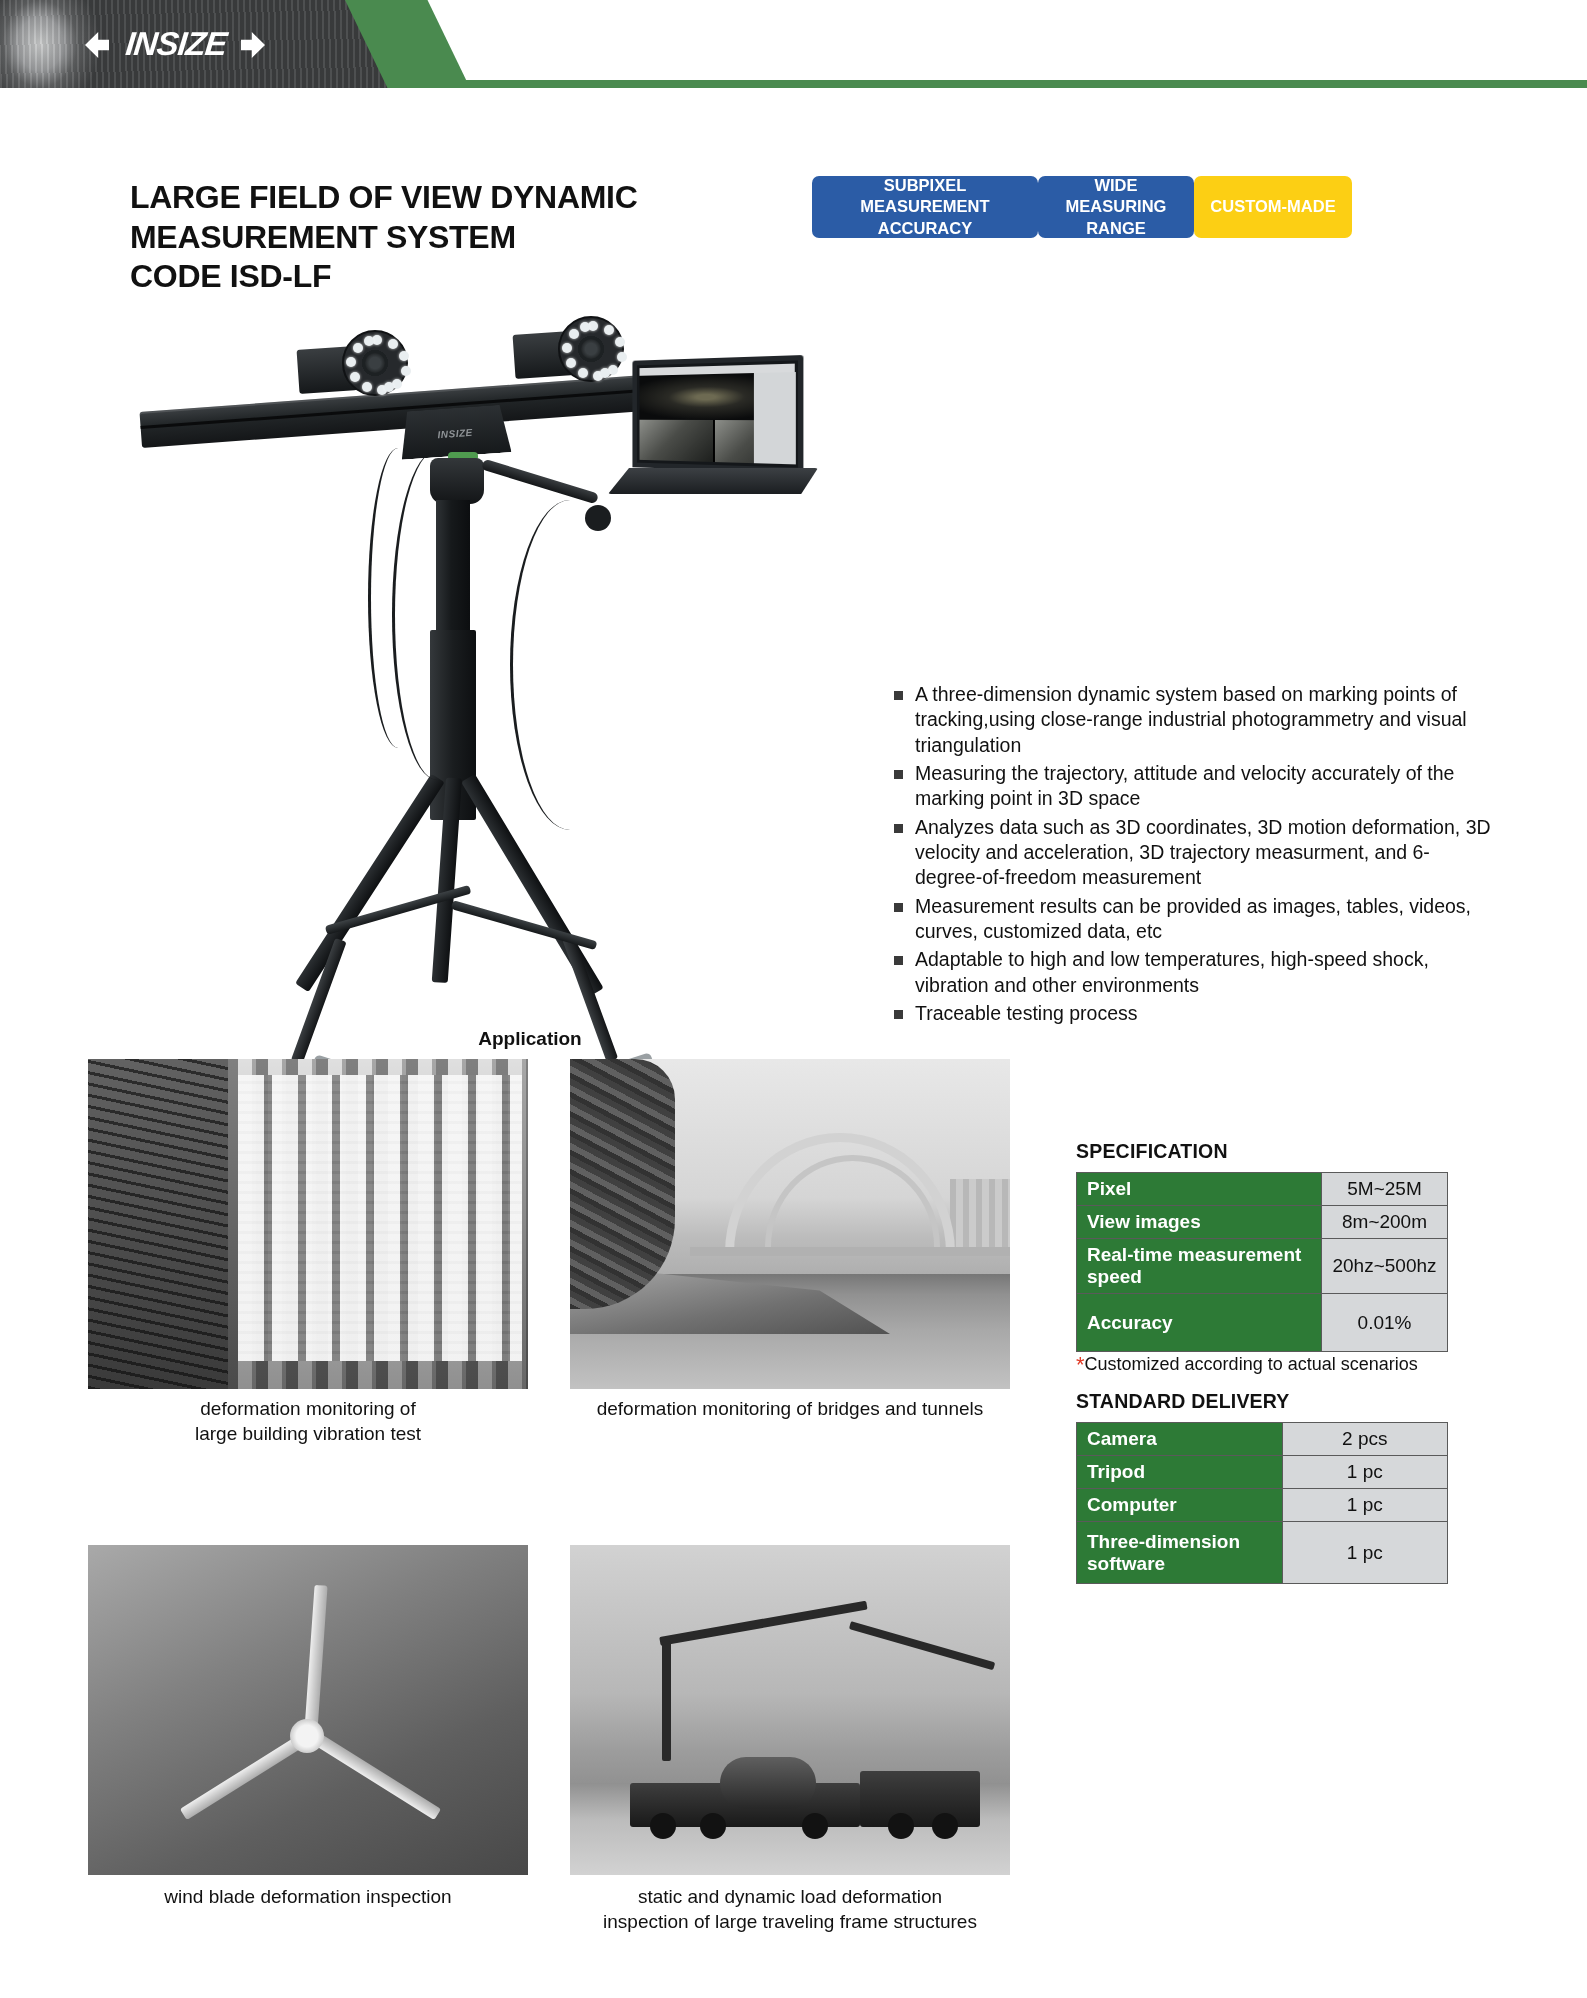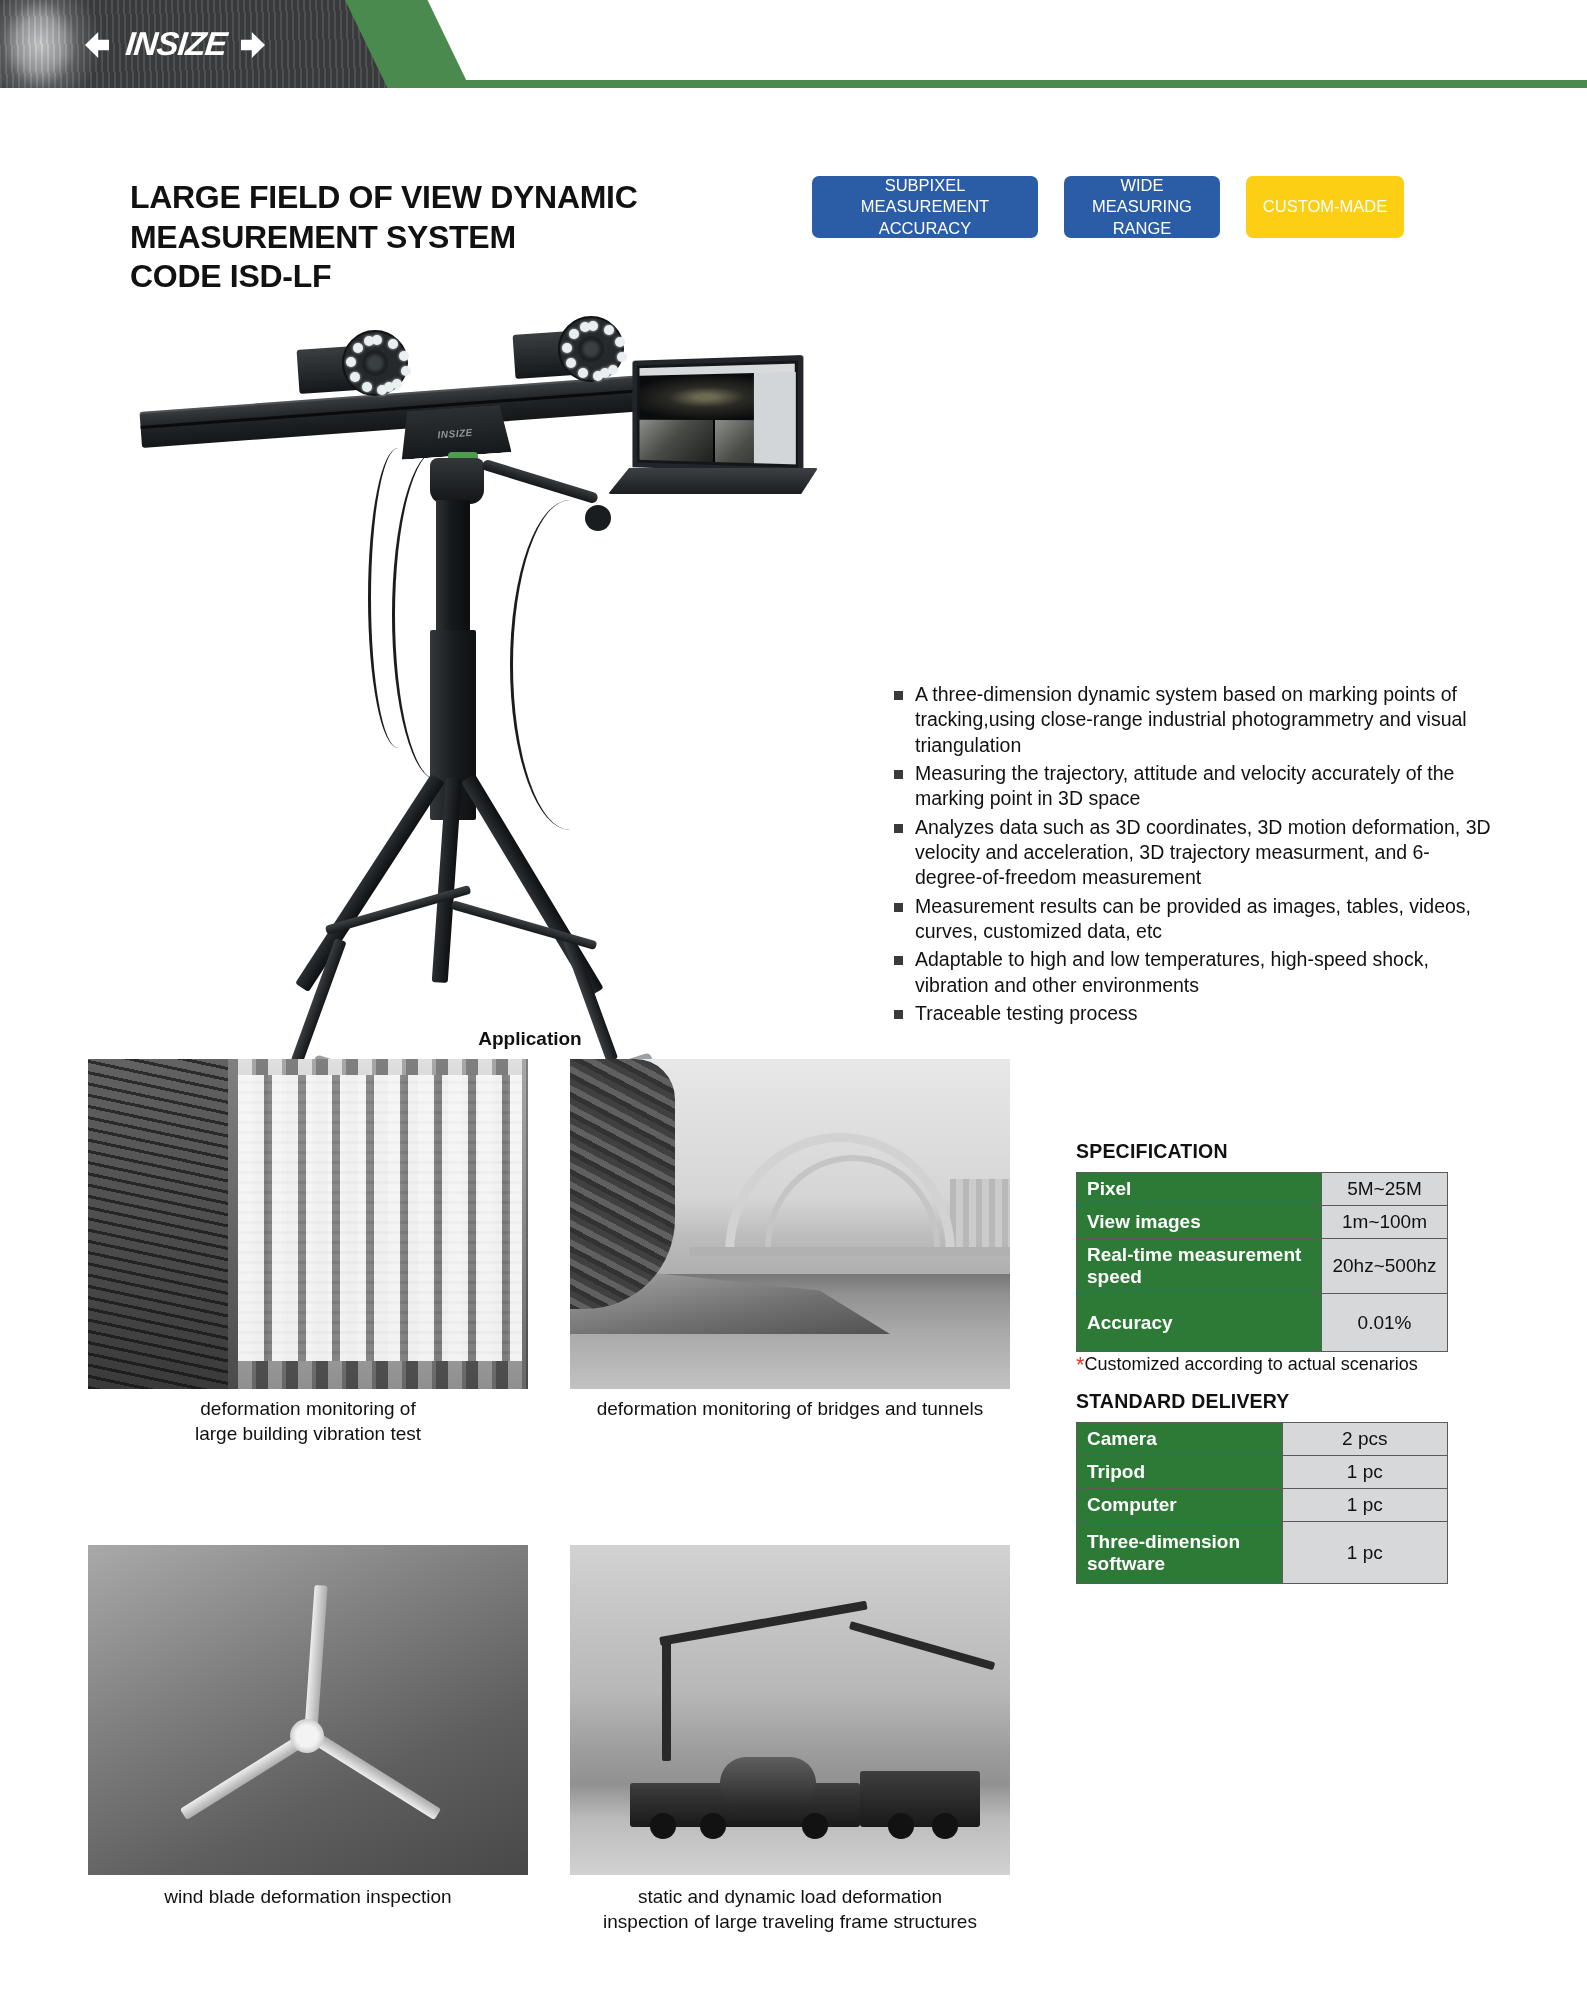--- a/index.html
+++ b/index.html
@@ -50,21 +50,21 @@
   }
 
   
   .title-block { position:absolute; left:130px; top:178px; width:640px; }
   .title-line {
     font-size:32px; font-weight:bold; color:#111; line-height:1.24;
     letter-spacing:-0.3px;
   }
 
   
-  .badges { position:absolute; left:812px; top:176px; display:flex; gap:26px; align-items:flex-start; }
+  .badges { position:absolute; left:812px; top:176px; display:flex; align-items:flex-start;font-weight:bold; }
   .badge {
     border-radius:7px; color:#fff; text-align:center;
     font-size:16.5px; line-height:1.28; padding:10px 12px;
     display:flex; align-items:center; justify-content:center;
   }
   .badge-blue { background:#2b5ca6; width:226px; height:62px; }
   .badge-blue2 { background:#2b5ca6; width:156px; height:62px; }
   .badge-yellow { background:#fccf14; width:158px; height:62px; color:#ffffff; }
 
   
@@ -404,21 +404,21 @@
 
   <div class="spec-head">SPECIFICATION</div>
   <table class="tbl" id="spec-table">
     <tbody>
         <tr>
       <td class="lbl">Pixel</td>
       <td class="val">5M~25M</td>
     </tr>
     <tr>
       <td class="lbl">View images</td>
-      <td class="val">1m~100m</td>
+      <td class="val">8m~200m</td>
     </tr>
     <tr>
       <td class="lbl">Real-time measurement speed</td>
       <td class="val">20hz~500hz</td>
     </tr>
     <tr>
       <td class="lbl" style="height:58px">Accuracy</td>
       <td class="val">0.01%</td>
     </tr>
   </tbody>

